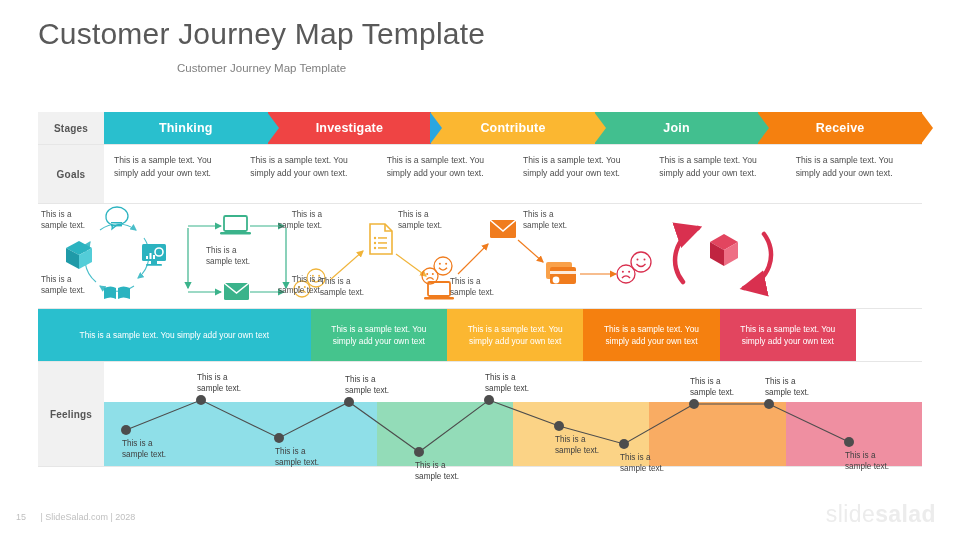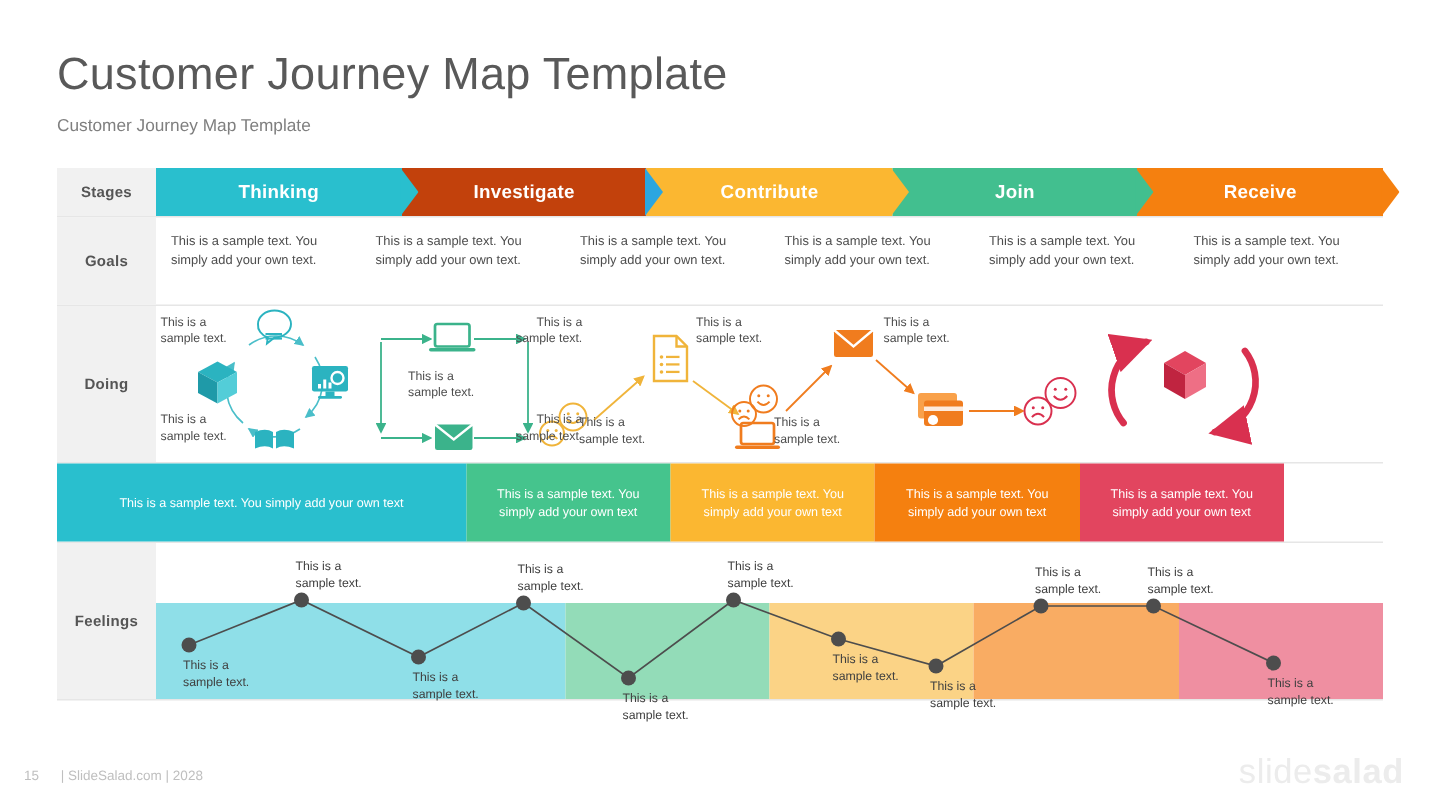--- a/index.html
+++ b/index.html
@@ -3,21 +3,21 @@
 <meta charset="utf-8">
 <style>
   html,body{margin:0;padding:0;}
   body{
     width:960px;height:540px;background:#ffffff;overflow:hidden;
     font-family:"Liberation Sans","DejaVu Sans",sans-serif;
     position:relative;
   }
 
   
-  .hdr{position:absolute;left:38px;top:32px;}
+  .hdr{position:absolute;left:38px;top:16px;text-align:center;}
   .hdr h1{
     margin:0;font-size:30px;font-weight:400;color:#595959;
     letter-spacing:.2px;line-height:36px;white-space:nowrap;
   }
   .hdr .sub{
     margin-top:10px;font-size:11.5px;color:#7f7f7f;font-weight:400;
   }
 
   
   .board{position:absolute;left:38px;top:112px;width:884px;}
@@ -111,21 +111,21 @@
     <div class="rowbody">
       <div class="stages" id="stages">
           <div class="chev" style="background: rgb(41, 191, 206);">
             <span class="lbl">Thinking</span>
             <span class="cap">
               <svg width="12" height="32">
                 <path d="M0,0 L12,16 L0,32 Z" fill="#29bfce"></path>
               </svg>
             </span>
           </div>
-          <div class="chev" style="background: #c2410c;">
+          <div class="chev" style="background: #ef4444;">
             <span class="lbl">Investigate</span>
             <span class="cap">
               <svg width="12" height="32">
                 <path d="M0,0 L12,16 L0,32 Z" fill="#2ba6e0"></path>
               </svg>
             </span>
             <span style="position: absolute; left: 0px; top: 0px; width: 12px; height: 32px; z-index: 1;"><svg width="12" height="32">
                 <path d="M-3,0 L9,16 L-3,32 Z" fill="#ffffff"></path>
               </svg></span>
           </div>
@@ -188,21 +188,20 @@
           </div>
           <div class="cell">
             <div class="body-txt">This is a sample text. You simply add your own text.</div>
           </div>
         </div>
     </div>
   </div>
   <div class="sep"></div>
 
   <div class="row r-doing">
-    <div class="rowlabel">Doing</div>
     <div class="rowbody">
       <div class="doing-canvas" id="doing">
           <svg width="818" height="104">
             <defs>
               <marker id="mt" markerWidth="6" markerHeight="6" refX="5" refY="3" orient="auto">
                 <path d="M0,0 L6,3 L0,6 Z" fill="#2bb3c0"></path>
               </marker>
               <marker id="mg" markerWidth="6" markerHeight="6" refX="5" refY="3" orient="auto">
                 <path d="M0,0 L6,3 L0,6 Z" fill="#3bb38b"></path>
               </marker>

